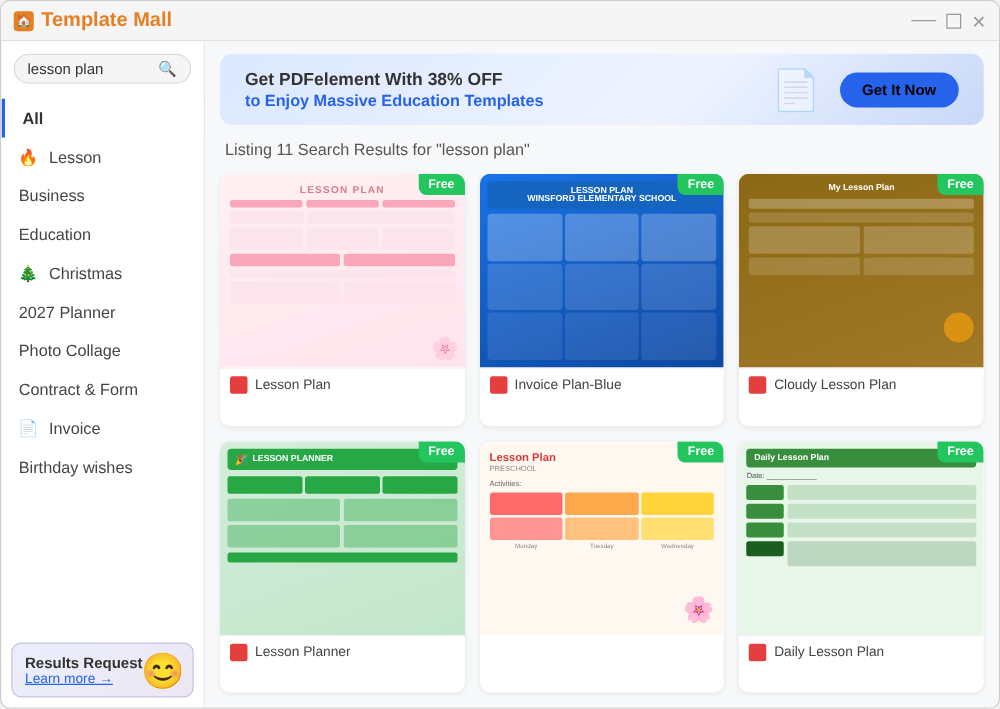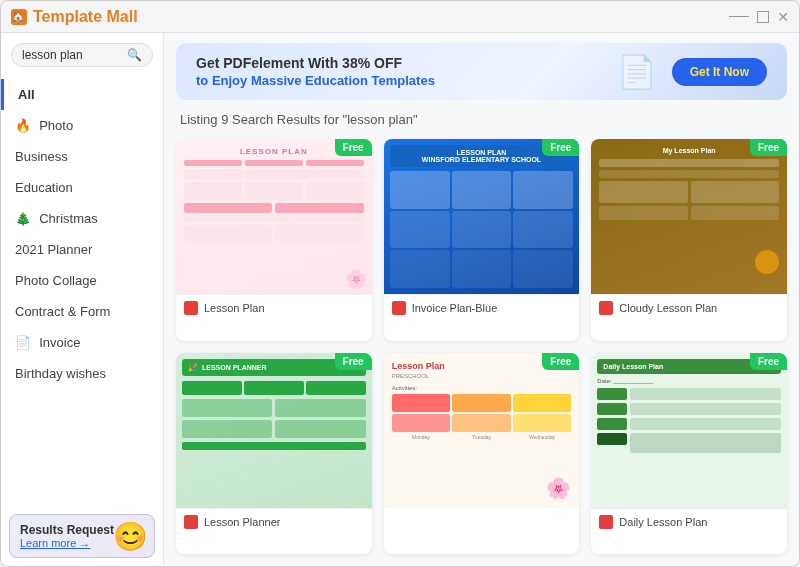--- a/index.html
+++ b/index.html
@@ -198,21 +198,21 @@
     .banner-line2 {
       font-size: 13px;
       color: #444;
     }
     .banner-line2 span {
       color: #2563eb;
       font-weight: 600;
     }
     .banner-btn {
       background: #2563eb;
-      color: #fde047;
+      color: #000000;
       border: none;
       border-radius: 20px;
       padding: 7px 18px;
       font-size: 12px;
       font-weight: 600;
       cursor: pointer;
       white-space: nowrap;
     }
     .banner-deco {
       position: absolute;
@@ -531,34 +531,34 @@
           <span class="search-icon-svg">🔍</span>
         </div>
       </div>
 
       <div class="sidebar-nav">
         <div class="nav-item active-all">
           <span>All</span>
         </div>
         <div class="nav-item">
           <span>🔥</span>
-          <span>Photo</span>
+          <span>Lesson</span>
         </div>
         <div class="nav-item">
           <span>Business</span>
         </div>
         <div class="nav-item">
           <span>Education</span>
         </div>
         <div class="nav-item">
           <span>🎄</span>
           <span>Christmas</span>
         </div>
         <div class="nav-item">
-          <span>2021 Planner</span>
+          <span>2027 Planner</span>
         </div>
         <div class="nav-item">
           <span>Photo Collage</span>
         </div>
         <div class="nav-item">
           <span>Contract &amp; Form</span>
         </div>
         <div class="nav-item">
           <span>📄</span>
           <span>Invoice</span>
@@ -582,21 +582,21 @@
           <div class="banner-line1">Get PDFelement With 38% OFF</div>
           <div class="banner-line2">
             <span>to Enjoy Massive </span><span style="color: rgb(37, 99, 235); font-weight: 600;">Education Templates</span>
           </div>
         </div>
         <div class="banner-deco">📄</div>
         <button class="banner-btn">Get It Now</button>
       </div>
 
       <div class="results-header">
-        <span>Listing 9 Search Results for "lesson plan"</span>
+        <span>Listing 11 Search Results for "lesson plan"</span>
       </div>
 
       <div class="template-grid">
 
         <div class="template-card">
           <div class="card-thumb">
             <span class="free-badge">Free</span>
             <div class="tmpl-lesson-plan-1" style="width:100%;height:100%;">
               <div class="tmpl-title">LESSON PLAN</div>
               <div class="tmpl-row">

